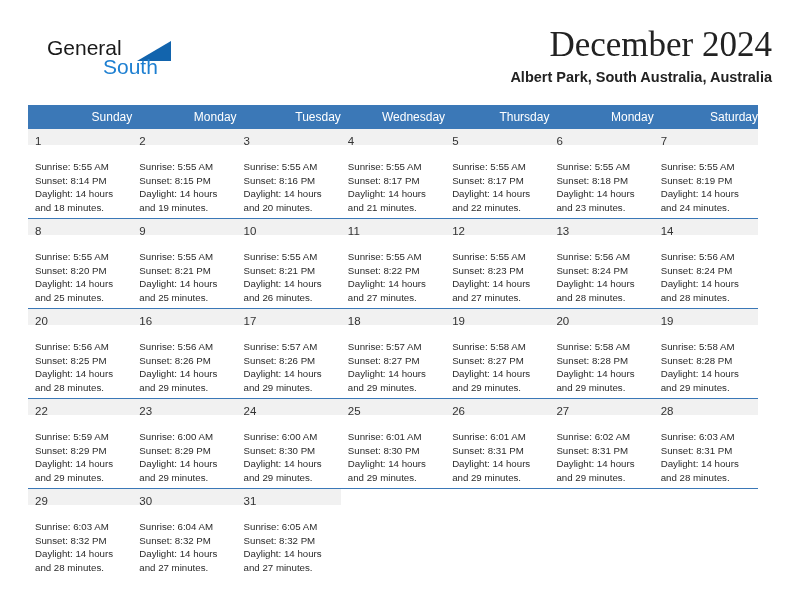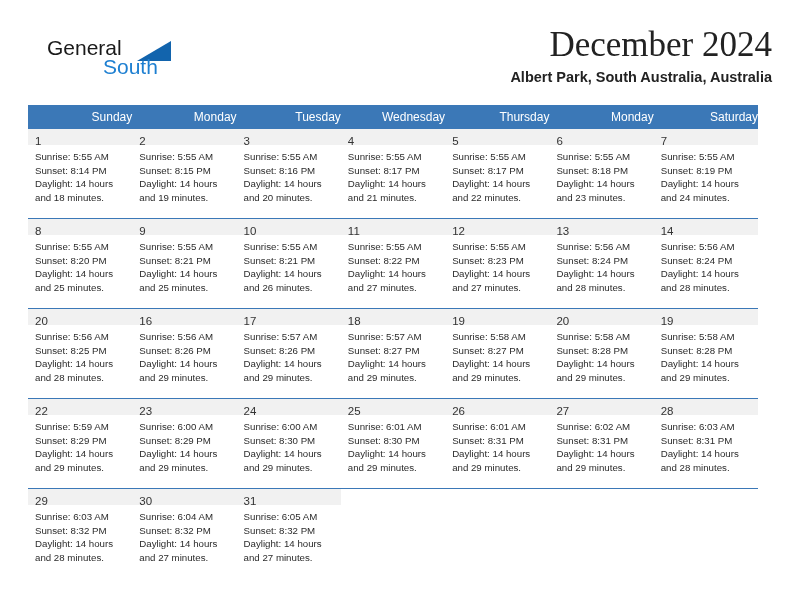--- a/index.html
+++ b/index.html
@@ -128,21 +128,21 @@
     padding: 2px 0 0 7px;
     box-sizing: border-box;
   }
   .daynum {
     font-size: 11.5px;
     color: #333333;
     line-height: 13px;
     font-family: "Liberation Sans", sans-serif;
   }
   .cell-lines {
-    padding: 5px 5px 0 7px;
+    padding: 15px 5px 0 7px;
   }
   .cell-lines div {
     font-size: 9.7px;
     line-height: 13.6px;
     color: #2b2b2b;
     white-space: nowrap;
     font-family: "Liberation Sans", sans-serif;
   }
   td.empty .daynum-band { background: transparent; }
 </style>

